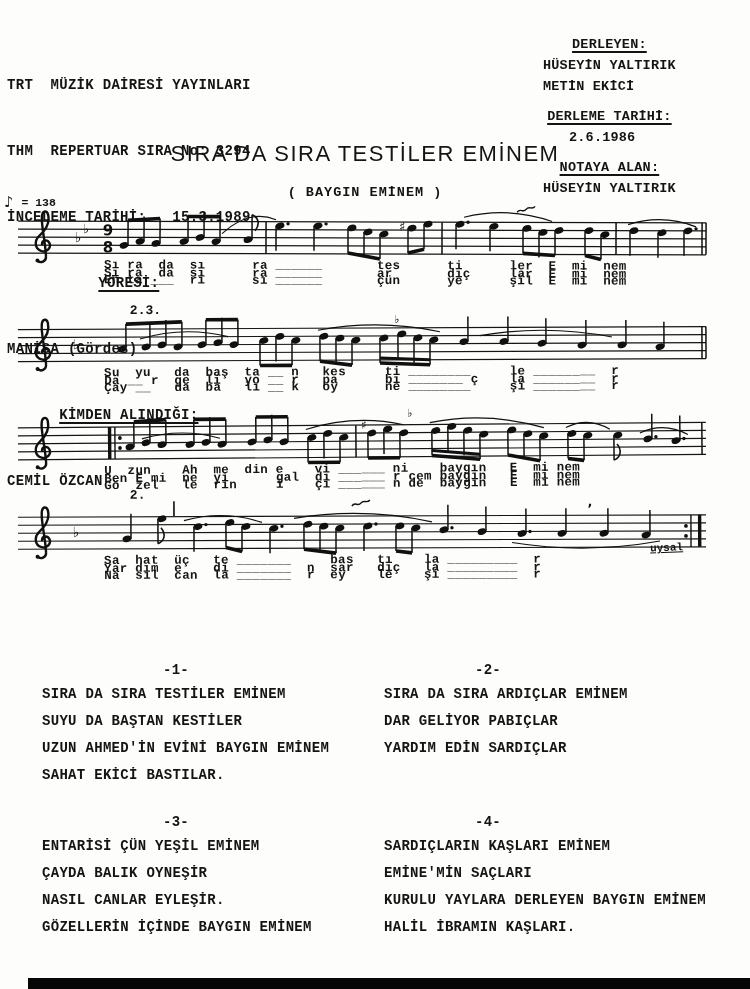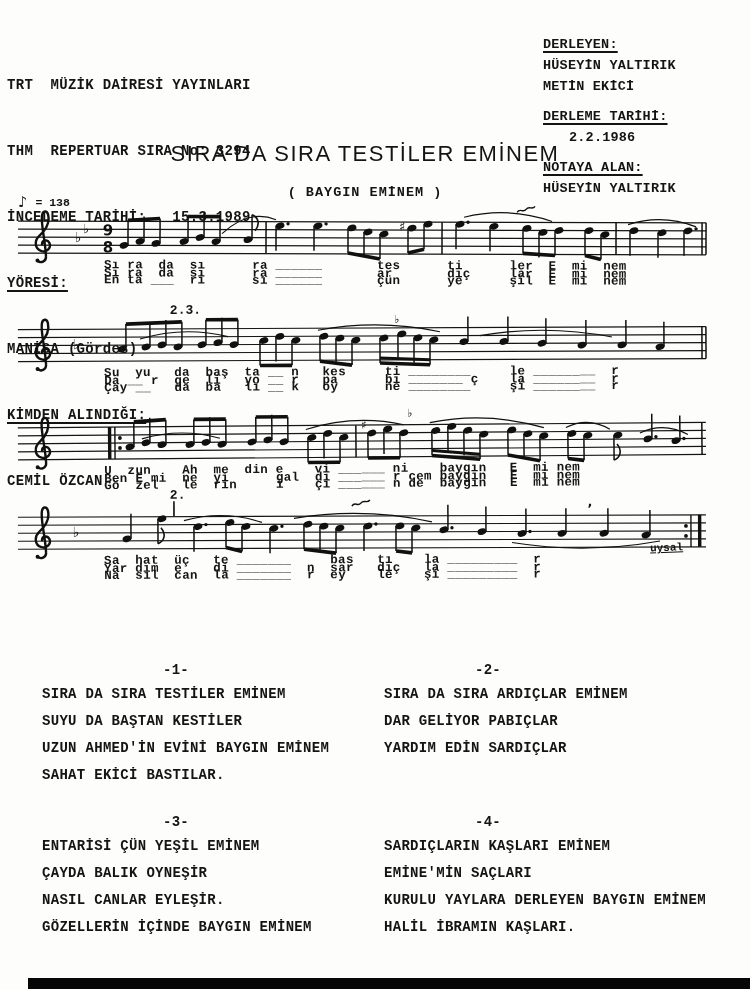--- a/index.html
+++ b/index.html
@@ -1,40 +1,40 @@
 <!DOCTYPE html>
 <html><head>
 <meta charset="utf-8">
 <style>
   html,body{margin:0;padding:0;background:#888;}
   #page{position:relative;width:750px;height:989px;background:#fdfdfb;overflow:hidden;
         font-family:"Liberation Mono",monospace;color:#141414;}
   
   #hdr-left{position:absolute;left:7px;top:30px;font-size:14px;font-weight:bold;line-height:22px;letter-spacing:.3px;white-space:pre;}
   #hdr-right{position:absolute;left:543px;top:34px;font-size:13.5px;font-weight:bold;line-height:21px;letter-spacing:.2px;}
-  .u{text-decoration:underline;text-underline-offset:3px;text-decoration-thickness:1.5px;}
+  .u{text-decoration:underline;text-underline-offset:3px;text-decoration-thickness:1.5px;text-align:center;}
   .gap{height:9px;}
   
   #title-wrap{position:absolute;left:150px;top:141px;width:430px;text-align:center;}
   #title-main{font-family:"Liberation Sans",sans-serif;font-size:22px;letter-spacing:1.5px;font-weight:500;white-space:nowrap;}
   #title-sub{font-size:13.5px;font-weight:bold;letter-spacing:1px;margin-top:18px;}
   
-  #tempo{position:absolute;left:18px;top:193px;font-size:13px;font-weight:bold;}
+  #tempo{position:absolute;left:4px;top:193px;font-size:13px;font-weight:bold;}
   #tempo .n8{font-family:"DejaVu Sans",sans-serif;font-size:15px;}
   #tempo .tv{font-size:11.5px;vertical-align:1px;}
   
   .staff-block{position:absolute;left:12px;width:726px;}
   .staff-block svg{display:block;overflow:visible;}
   #sb1{top:202px;transform:rotate(.15deg);}
   #sb2{top:308px;transform:rotate(-.25deg);}
   #sb3{top:405px;transform:rotate(-.45deg);}
   #sb4{top:496px;transform:rotate(-.2deg);}
   .lyrics{margin:-6px 0 0 0;padding-left:92px;font-family:"Liberation Mono",monospace;
           font-weight:bold;font-size:12.5px;line-height:13.5px;letter-spacing:.3px;white-space:pre;}
-  .marker{position:absolute;left:118px;top:-6px;font-size:13px;font-weight:bold;margin-left:40px;}
+  .marker{position:absolute;left:118px;top:-6px;font-size:13px;font-weight:bold;}
   #sb4 .marker{top:-9px;}
   .sig{position:absolute;left:638px;top:47px;font-size:11px;font-weight:bold;
        text-decoration:underline;transform:rotate(-2deg);}
   
   #verses{position:absolute;left:42px;top:662px;width:680px;font-size:14px;font-weight:bold;letter-spacing:.3px;}
   .verse{position:absolute;}
   .v1{left:0;top:0;width:330px;}
   .v2{left:342px;top:0;width:338px;}
   .v3{left:0;top:152px;width:330px;}
   .v4{left:342px;top:152px;width:338px;}
@@ -59,21 +59,21 @@
     <div class="u">KİMDEN ALINDIĞI:</div>
     <div>CEMİL ÖZCAN</div>
   </div>
 
   <div id="hdr-right">
     <div class="u">DERLEYEN:</div>
     <div>HÜSEYİN YALTIRIK</div>
     <div>METİN EKİCİ</div>
     <div class="gap"></div>
     <div class="u">DERLEME TARİHİ:</div>
-    <div style="padding-left:26px;">2.2.1986</div>
+    <div style="padding-left:26px;">2.6.1986</div>
     <div class="gap"></div>
     <div class="u">NOTAYA ALAN:</div>
     <div>HÜSEYİN YALTIRIK</div>
   </div>
 
   <div id="title-wrap">
     <div id="title-main">SIRA DA SIRA TESTİLER EMİNEM</div>
     <div id="title-sub">( BAYGIN EMİNEM )</div>
   </div>
 

